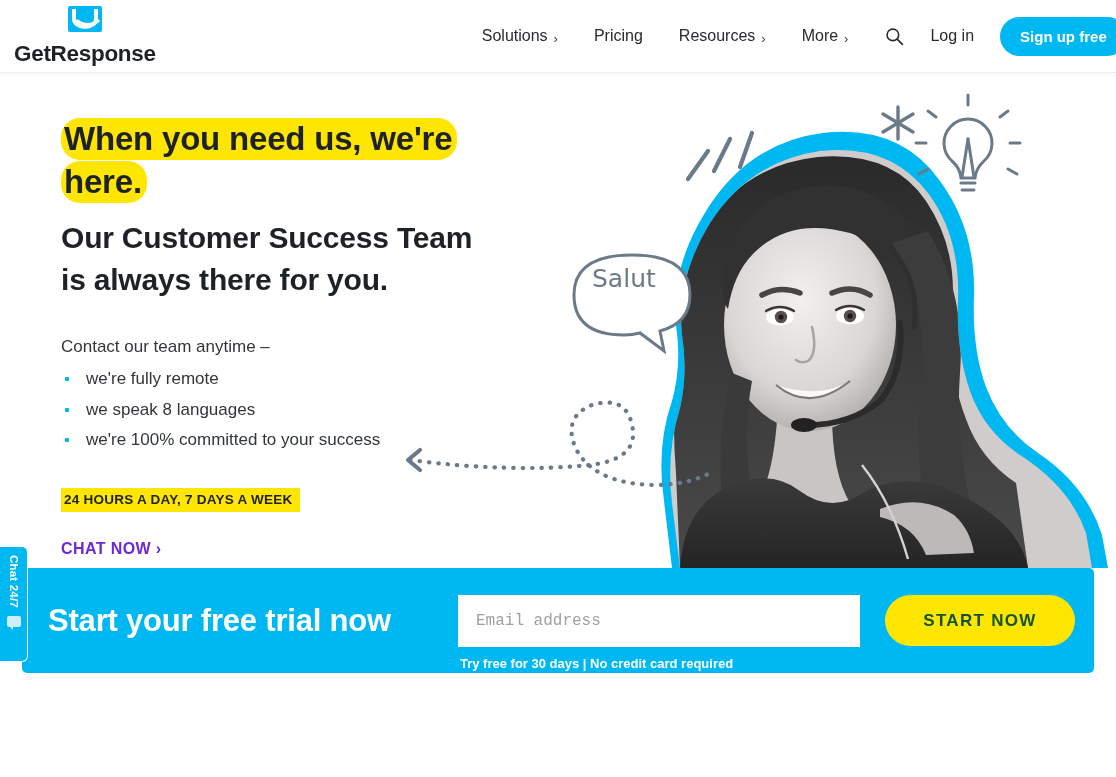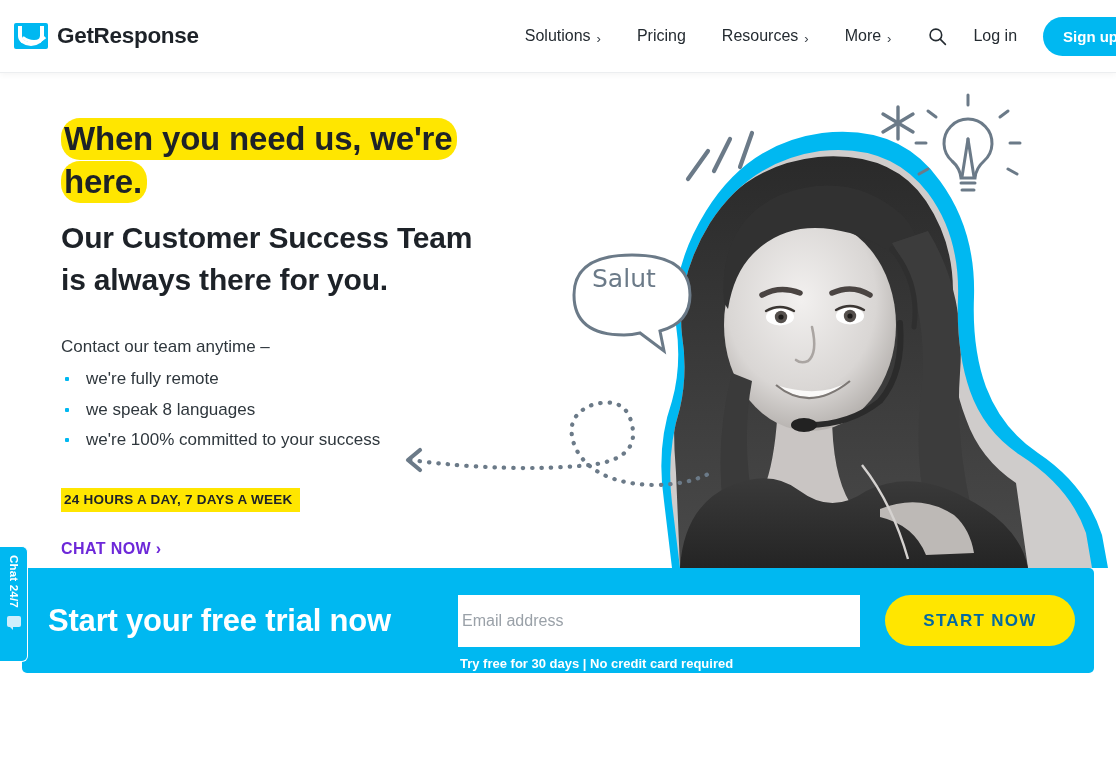--- a/index.html
+++ b/index.html
@@ -33,20 +33,21 @@
     align-items: center;
     z-index: 40;
   }
 
   .logo {
     display: flex;
     align-items: center;
     margin-left: 14px;
     gap: 9px;
     cursor: pointer;
+    flex-direction: column;
   }
   .logo-mark {
     width: 34px; height: 26px;
     background: #00b8f1;
     border-radius: 2px;
     position: relative;
     overflow: hidden;
     flex: none;
   }
   .logo-mark::after {
@@ -259,38 +260,38 @@
     width: 402px;
   }
   .email-input {
     width: 402px;
     height: 52px;
     border: none;
     border-radius: 0;
     background: #ffffff;
     font-size: 16px;
     color: #4e565e;
-    padding: 0 4px;
+    padding: 0 18px;
     outline: none;
-    font-family: Liberation Sans, sans-serif;
+    font-family: Liberation Mono, monospace;
   }
   .email-input::placeholder { color: #9aa1a8; }
   .cta-note {
     position: absolute;
     left: 2px;
     top: 61px;
     font-size: 13px;
     font-weight: bold;
     color: #ffffff;
     white-space: nowrap;
   }
   .start-btn {
     margin-left: 25px;
     background: #ffe600;
-    color: #0369a1;
+    color: #14532d;
     font-size: 17px;
     font-weight: bold;
     letter-spacing: 1.3px;
     border: none;
     border-radius: 26px;
     width: 190px;
     height: 51px;
     cursor: pointer;
     font-family: "Liberation Sans", sans-serif;
   }

